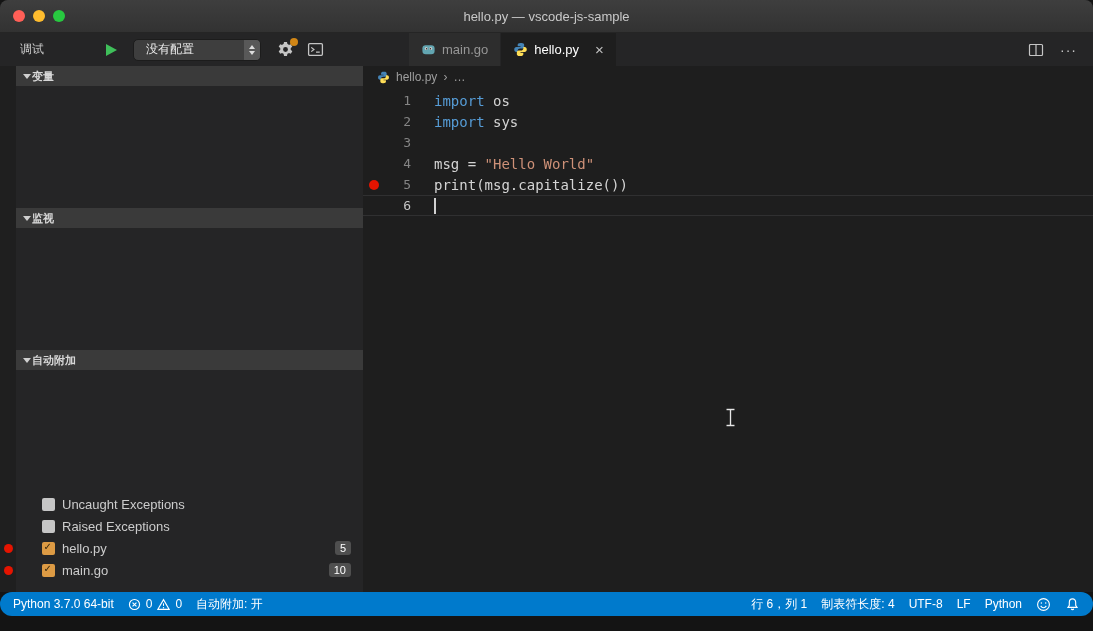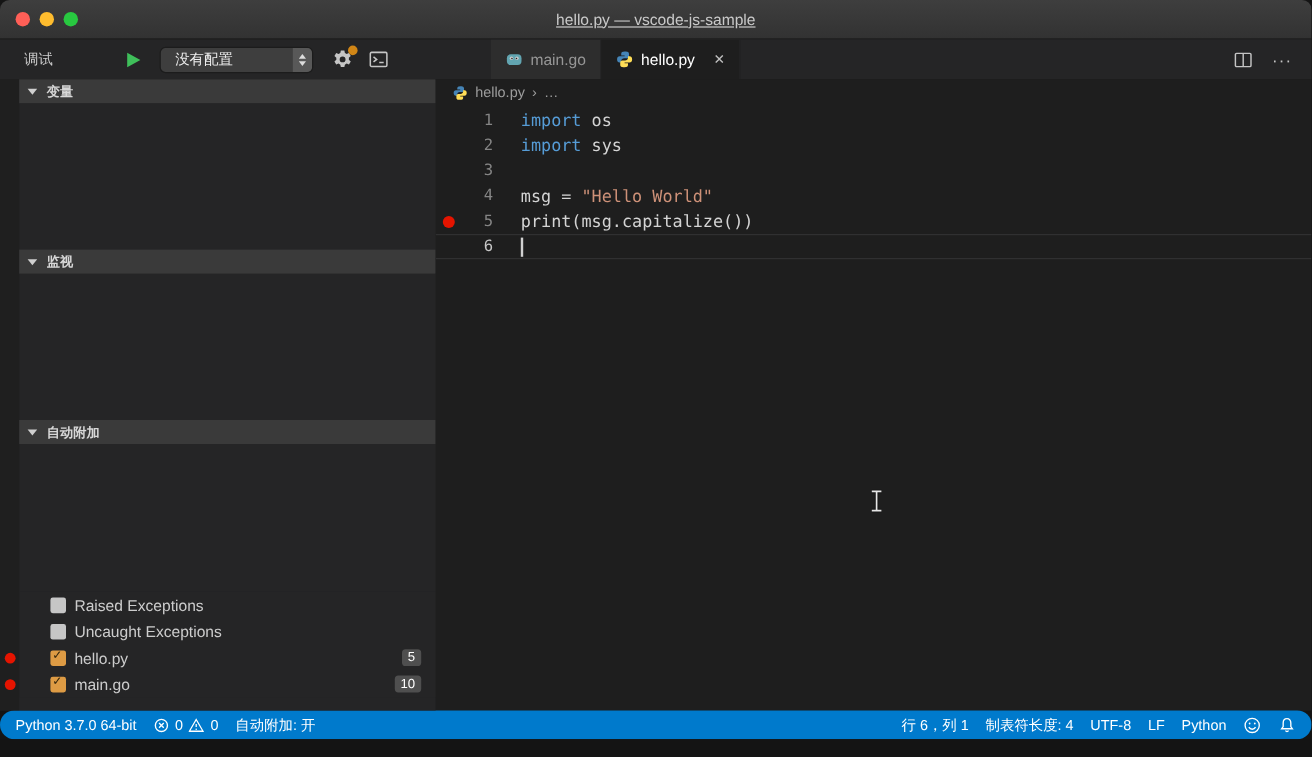--- a/index.html
+++ b/index.html
@@ -6,21 +6,21 @@
   html,body { width:1093px; height:631px; background:#141414; font-family:"Liberation Sans","DejaVu Sans",sans-serif; overflow:hidden; }
   .window { position:relative; width:1093px; height:631px; border-radius:8px 8px 0 0; overflow:hidden; display:flex; flex-direction:column; }
 
   
   .titlebar { height:33px; flex:none; background:linear-gradient(#3e3e3e,#323232); display:flex; align-items:center; position:relative; border-bottom:1px solid #252525; }
   .traffic { position:absolute; left:13px; top:0; height:100%; display:flex; align-items:center; gap:8px; }
   .light { width:12px; height:12px; border-radius:50%; }
   .light.red { background:#ff5f57; }
   .light.yellow { background:#febc2e; }
   .light.green { background:#28c840; }
-  .win-title { flex:1; text-align:center; color:#c9c9c9; font-size:13px;text-decoration:underline; }
+  .win-title { flex:1; text-align:center; color:#c9c9c9; font-size:13px; }
 
   
   .row2 { height:33px; flex:none; display:flex; background:#252526;gap:46px; }
   .debug-toolbar { width:363px; flex:none; display:flex; align-items:center; padding-left:20px; }
   .debug-label { color:#cccccc; font-size:12px; }
   .play-btn { margin-left:62px; width:0; height:0; border-left:11px solid #3fbf5a; border-top:6.5px solid transparent; border-bottom:6.5px solid transparent; cursor:pointer; }
   .config-select { margin-left:16px; width:128px; height:22px; background:#3e3e3e; border:1px solid #1c1c1c; border-radius:5px; display:flex; align-items:center; color:#eeeeee; font-size:12px; overflow:hidden; }
   .config-select .val { flex:1; padding-left:12px; white-space:nowrap; }
   .stepper { width:16px; height:100%; background:#585858; display:flex; flex-direction:column; align-items:center; justify-content:center; gap:2px; }
   .tri-up { width:0; height:0; border-left:3.5px solid transparent; border-right:3.5px solid transparent; border-bottom:4px solid #dddddd; }
@@ -37,21 +37,21 @@
   .tab-close { margin-left:10px; color:#c0c0c0; font-size:15px; line-height:1; cursor:pointer; }
   .tab-actions { margin-left:auto; display:flex; align-items:center; gap:16px; padding-right:16px; color:#c5c5c5; }
   .more-dots { font-size:14px; letter-spacing:1px; color:#c5c5c5; cursor:pointer; }
 
   
   .main { height:526px; flex:none; display:flex; background:#1e1e1e; }
 
   
   .sidebar { width:363px; flex:none; background:#252526; position:relative; overflow:hidden; }
   .side-gutter { position:absolute; left:0; top:0; bottom:0; width:16px; background:#1f1f1f; }
-  .section-header { height:20px; margin-left:16px; background:#3a3a3a; display:flex; align-items:center; gap:8px; padding-left:7px; color:#d7d7d7; font-size:11px; font-weight:bold; position:relative; cursor:pointer; }
+  .section-header { height:20px; margin-left:16px; background:#3a3a3a; display:flex; align-items:center; gap:1px; padding-left:7px; color:#d7d7d7; font-size:11px; font-weight:bold; position:relative; cursor:pointer; }
   .sec-tri { width:0; height:0; border-left:4px solid transparent; border-right:4px solid transparent; border-top:5px solid #cfcfcf; }
   .section-body { margin-left:16px; background:#252526; }
   .body-vars { height:122px; }
   .body-watch { height:122px; }
   .body-stack { height:123px; }
 
   .bp-row { height:22px; display:flex; align-items:center; position:relative; padding-left:26px; color:#cccccc; font-size:13px; cursor:pointer; }
   .bp-dot-side { position:absolute; left:-12px; width:9px; height:9px; border-radius:50%; background:#e51400; }
   .cb { width:13px; height:13px; border-radius:2px; margin-right:7px; flex:none; }
   .cb-light { background:#c6c6c6; }
@@ -179,25 +179,25 @@
 
       <div class="section-header">
         <span class="sec-tri"></span>
         <span>自动附加</span>
       </div>
       <div class="section-body body-stack"></div>
 
       <div class="section-body">
         <div class="bp-row">
           <span class="cb cb-light"></span>
-          <span>Raised Exceptions</span>
+          <span>Uncaught Exceptions</span>
         </div>
         <div class="bp-row">
           <span class="cb cb-light"></span>
-          <span>Uncaught Exceptions</span>
+          <span>Raised Exceptions</span>
         </div>
         <div class="bp-row">
           <span class="bp-dot-side"></span>
           <span class="cb cb-orange"></span>
           <span>hello.py</span>
           <span class="bp-badge">5</span>
         </div>
         <div class="bp-row">
           <span class="bp-dot-side"></span>
           <span class="cb cb-orange"></span>

